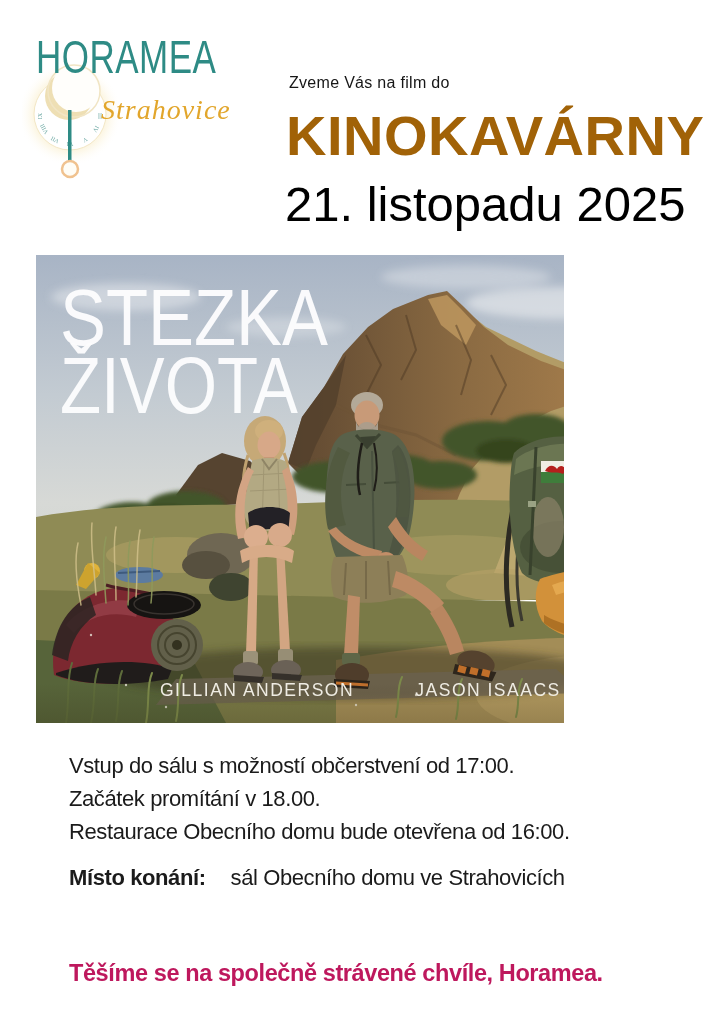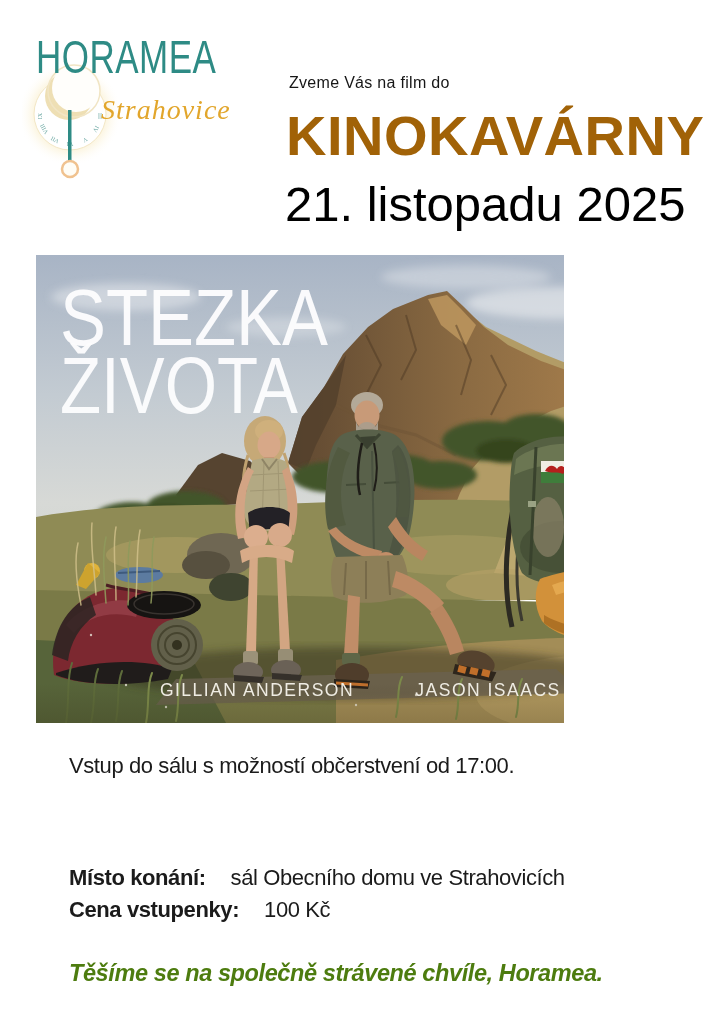--- a/index.html
+++ b/index.html
@@ -24,21 +24,21 @@
   .venue{position:absolute;left:286px;top:103px;font-size:56px;font-weight:700;letter-spacing:0.5px;color:#a16207;white-space:nowrap;}
   .date{position:absolute;left:285px;top:176px;font-size:49px;font-weight:400;color:#000000;white-space:nowrap;}
   
   .photo{position:absolute;left:36px;top:255px;width:528px;height:468px;overflow:hidden;}
   .photo svg{display:block;}
   
   .info{position:absolute;left:69px;top:749px;font-size:22px;line-height:33px;letter-spacing:-0.4px;color:#1b1b1b;}
   .details{position:absolute;left:69px;top:862px;font-size:22px;line-height:32px;letter-spacing:-0.4px;color:#1b1b1b;}
   .detail-label{font-weight:700;margin-top:31px;}
   .detail-value{margin-left:25px;}
-  .footer-line{position:absolute;left:69px;top:960px;font-size:23.5px;font-weight:700;letter-spacing:-0.4px;color:#4d7c0f;white-space:nowrap;font-style:italic;}
+  .footer-line{position:absolute;left:69px;top:960px;font-size:23.5px;font-weight:700;letter-spacing:-0.4px;color:#be185d;white-space:nowrap;}
 </style>
 </head>
 <body>
 
 <div class="page">
 
   <div class="logo-block">
     <svg class="dial-svg" width="124" height="136" viewBox="0 0 124 136">
       <defs>
         <radialGradient id="glow" cx="50%" cy="50%" r="50%">
@@ -328,26 +328,25 @@
       <text x="24" y="90" font-size="80" font-weight="300" fill="#fcfcfd" opacity="0.97" textLength="268" lengthAdjust="spacingAndGlyphs">STEZKA</text>
       <text x="24" y="158" font-size="80" font-weight="300" fill="#fcfcfd" opacity="0.97" textLength="238" lengthAdjust="spacingAndGlyphs">ŽIVOTA</text>
 
       <text x="221" y="441" font-size="17.5" letter-spacing="1.5" text-anchor="middle" fill="#efece3">GILLIAN ANDERSON</text>
       <text x="452" y="441" font-size="17.5" letter-spacing="1.5" text-anchor="middle" fill="#efece3">JASON ISAACS</text>
     </svg>
   </div>
 
   <div class="info">
     <div>Vstup do sálu s možností občerstvení od 17:00.</div>
+    <div>Začátek promítání v 18.00.</div>
+    <div>Restaurace Obecního domu bude otevřena od 16:00.</div>
   </div>
 
   <div class="details">
     <div>
       <span class="detail-label">Místo konání:</span><span class="detail-value">sál Obecního domu ve Strahovicích</span>
     </div>
-    <div>
-      <span class="detail-label">Cena vstupenky:</span><span class="detail-value">100 Kč</span>
-    </div>
   </div>
 
   <div class="footer-line">Těšíme se na společně strávené chvíle, Horamea.</div>
 
 </div>
 
 </body></html>

